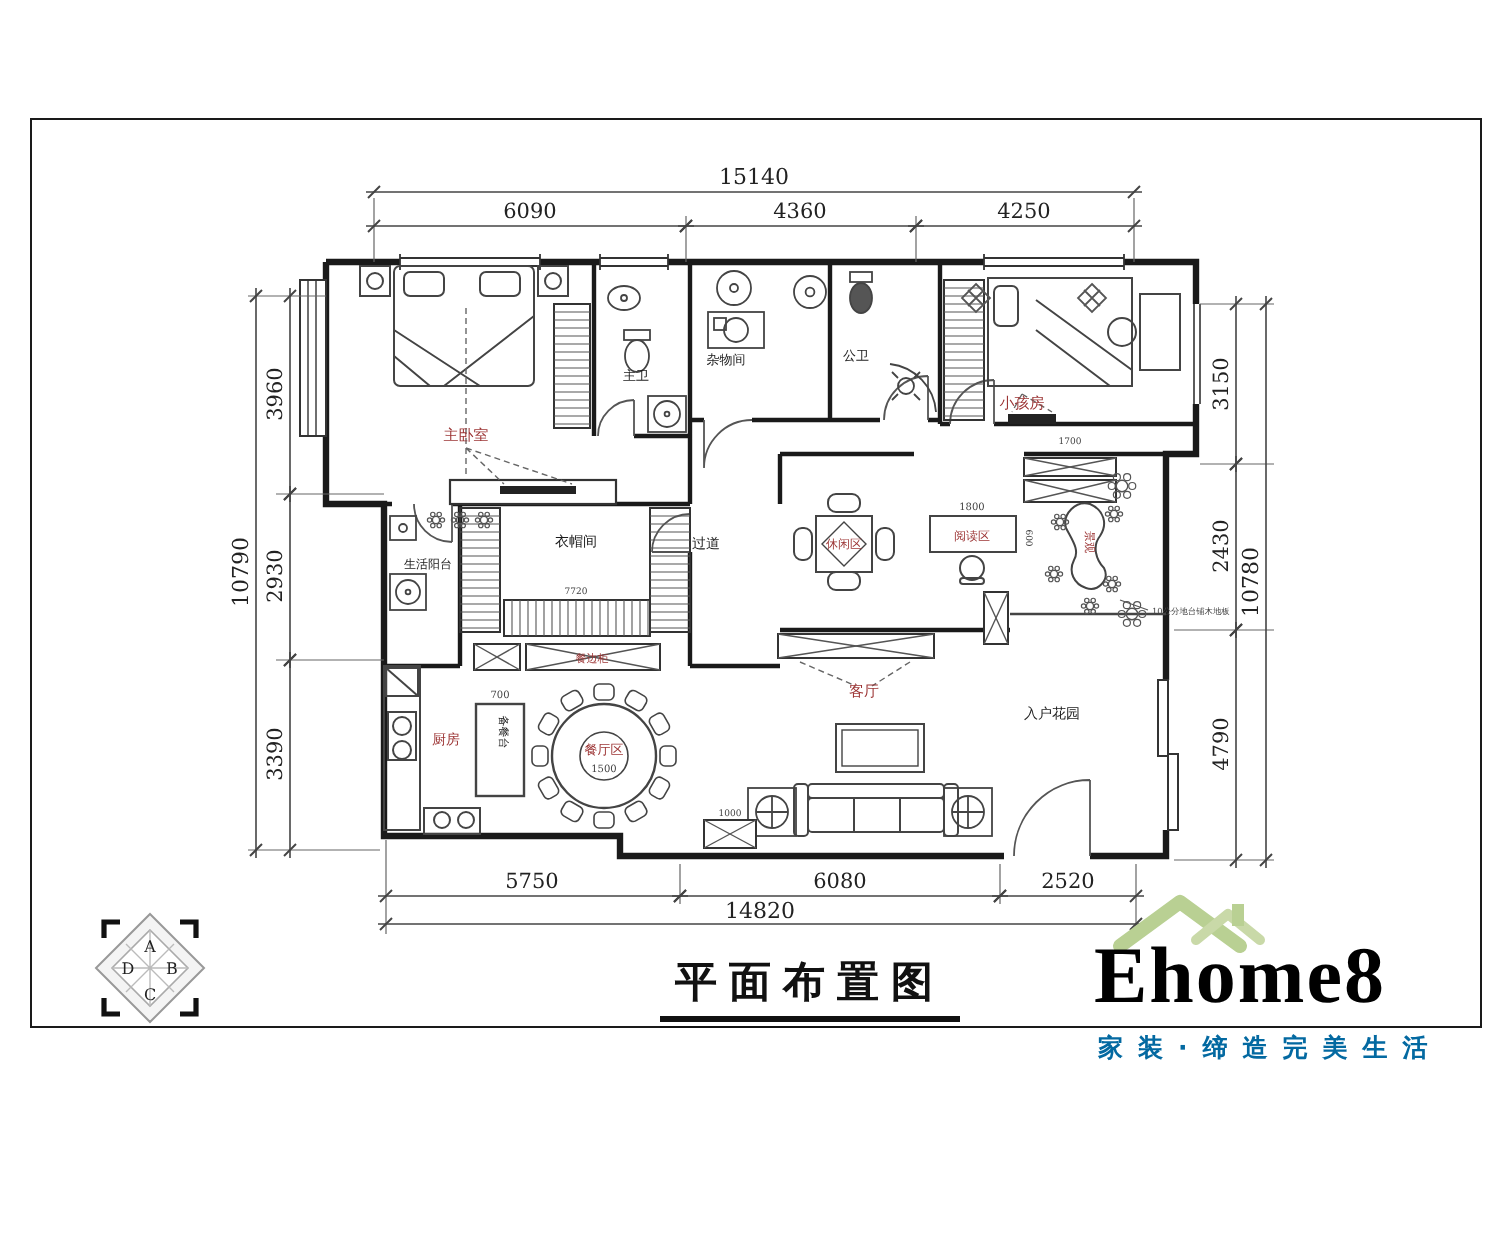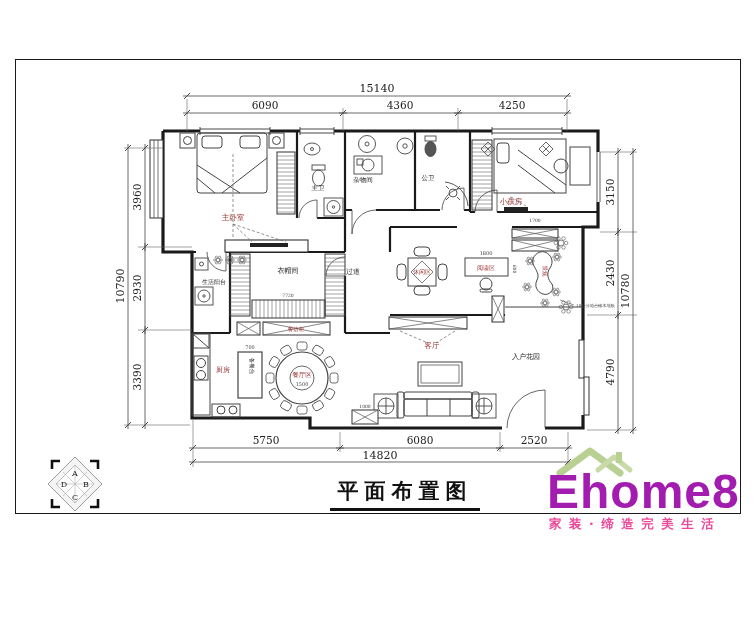--- a/index.html
+++ b/index.html
@@ -7,24 +7,24 @@
   svg text{font-family:"DejaVu Serif",serif;fill:#222;}
   svg text.lbl{font-family:"DejaVu Sans",sans-serif;fill:#1b1b1b;}
   svg text.red{font-family:"DejaVu Sans",sans-serif;fill:#9c3434;}
   svg text.dim{fill:#222;}
   svg text.tiny{fill:#444;}
   .sheet-border{left:15px;top:59px;width:724px;height:453px;border:1.6px solid #1a1a1a;}
   .title-wrap{left:330px;top:477px;width:150px;text-align:center;color:#111;
     font-family:"DejaVu Serif",serif;font-size:21px;letter-spacing:6px;font-weight:bold;}
   .title-rule1{height:2.6px;background:#111;margin-top:3px;}
   .title-rule2{height:1px;background:#111;margin-top:2.5px;}
-  .brand{left:547px;top:468px;font-family:Liberation Sans, sans-serif;font-weight:bold;
-    font-size:48px;color:#a21caf;letter-spacing:1px;line-height:1;}
+  .brand{left:547px;top:468px;font-family:Liberation Serif, serif;font-weight:bold;
+    font-size:40px;color:#000000;letter-spacing:1px;line-height:1;}
   .tagline{left:549px;top:516px;font-family:"DejaVu Sans",sans-serif;font-size:12.5px;
-    letter-spacing:7.5px;color:#ec4899;white-space:nowrap;font-weight:bold;}
+    letter-spacing:7.5px;color:#0369a1;white-space:nowrap;font-weight:bold;}
   .dashed{stroke:#666;stroke-width:.7;stroke-dasharray:3,2;fill:none;}
 </style>
 </head>
 <body>
 
 <div class="abs sheet-border"></div>
 
 <svg class="abs" style="left:0;top:0" width="756" height="630" viewBox="0 0 756 630">
 
   <g>

